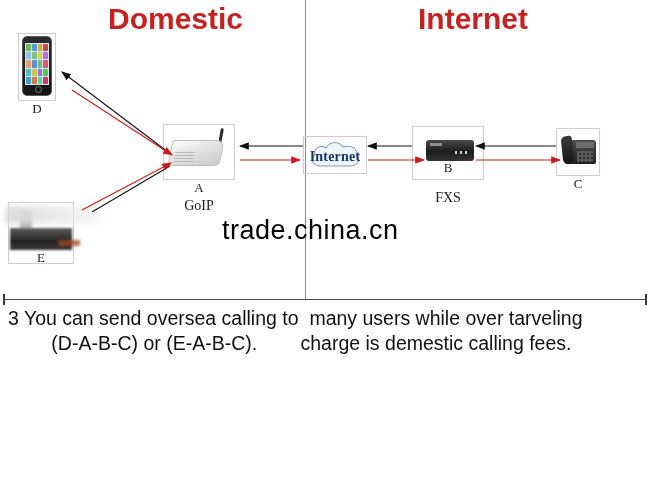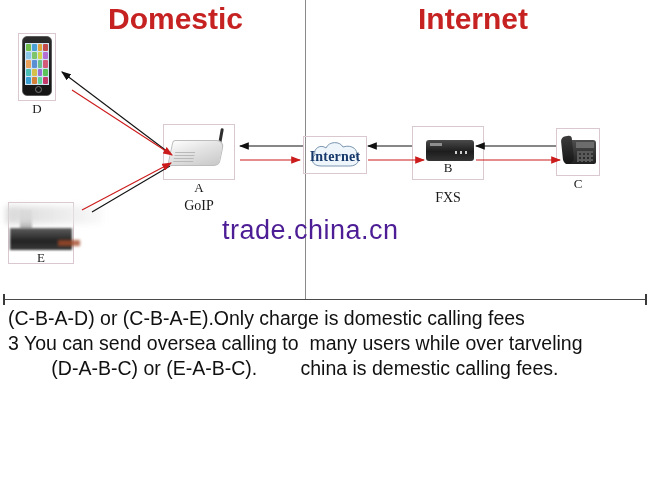--- a/index.html
+++ b/index.html
@@ -250,21 +250,21 @@
     border-radius: 5px 3px 6px 5px;
     transform: rotate(-6deg);
   }
   #label-c { left: 556px; top: 176px; width: 44px; }
 
   
   #watermark {
     position: absolute;
     left: 222px; top: 215px;
     font-size: 27px;
-    color: #4c1d95;
+    color: #000000;
     letter-spacing: .5px;
     white-space: nowrap;
     font-family: "Liberation Sans", sans-serif;
     user-select: none;
   }
 
   
   #arrows {
     position: absolute;
     left: 0; top: 0;
@@ -383,18 +383,17 @@
     <line x1="412" y1="146" x2="368" y2="146" stroke="#111111" stroke-width="1.1" marker-end="url(#ah-black)"></line>
     <line x1="368" y1="160" x2="424" y2="160" stroke="#cc1b1b" stroke-width="1.1" marker-end="url(#ah-red)"></line>
 
     <line x1="556" y1="146" x2="476" y2="146" stroke="#111111" stroke-width="1.1" marker-end="url(#ah-black)"></line>
     <line x1="476" y1="160" x2="560" y2="160" stroke="#cc1b1b" stroke-width="1.1" marker-end="url(#ah-red)"></line>
   </svg>
 
   <div id="watermark">trade.china.cn</div>
 
   <div id="caption">
-    <div class="caption-line">(C-B-A-D) or (C-B-A-E).Only charge is domestic calling fees</div>
     <div class="caption-line">3 You can send oversea calling to  many users while over tarveling</div>
-    <div class="caption-line">        (D-A-B-C) or (E-A-B-C).        china is demestic calling fees.</div>
+    <div class="caption-line">        (D-A-B-C) or (E-A-B-C).        charge is demestic calling fees.</div>
   </div>
 
 </div>
 
 </body></html>

